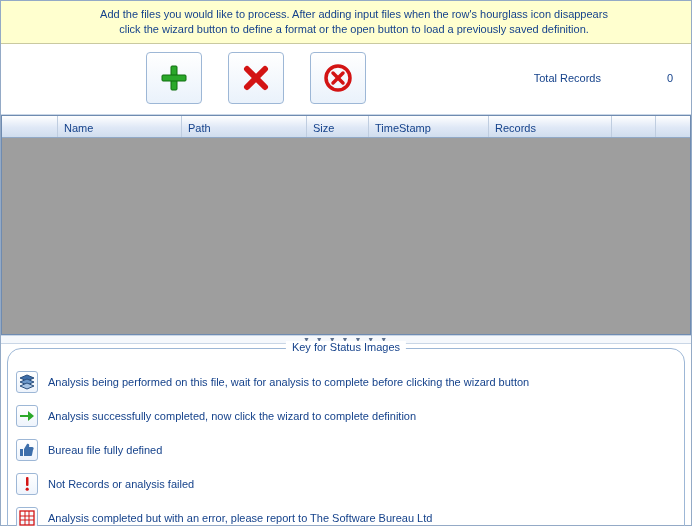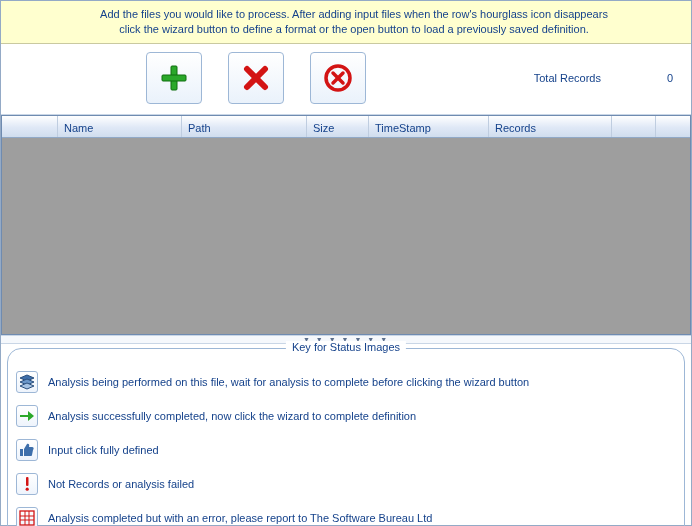--- a/index.html
+++ b/index.html
@@ -219,21 +219,21 @@
             </div>
             <div class="legend-text">Analysis successfully completed, now click the wizard to complete definition</div>
           </div>
           <div class="legend-row">
             <div class="legend-icon">
               <svg width="16" height="16" viewBox="0 0 16 16">
                 <rect x="1" y="7" width="3" height="7" fill="#3e6fab"></rect>
                 <path d="M5 7 L8 2 C9 1 11 2 10 5 L13 5 C15 5 15 7 14 8 L13 13 C13 14 12 14 11 14 L5 14 Z" fill="#3e6fab"></path>
               </svg>
             </div>
-            <div class="legend-text">Input click fully defined</div>
+            <div class="legend-text">Bureau file fully defined</div>
           </div>
           <div class="legend-row">
             <div class="legend-icon">
               <svg width="16" height="16" viewBox="0 0 16 16">
                 <rect x="7" y="1" width="2.5" height="9" rx="1" fill="#d31414"></rect>
                 <circle cx="8.2" cy="13.2" r="1.6" fill="#d31414"></circle>
               </svg>
             </div>
             <div class="legend-text">Not Records or analysis failed</div>
           </div>

